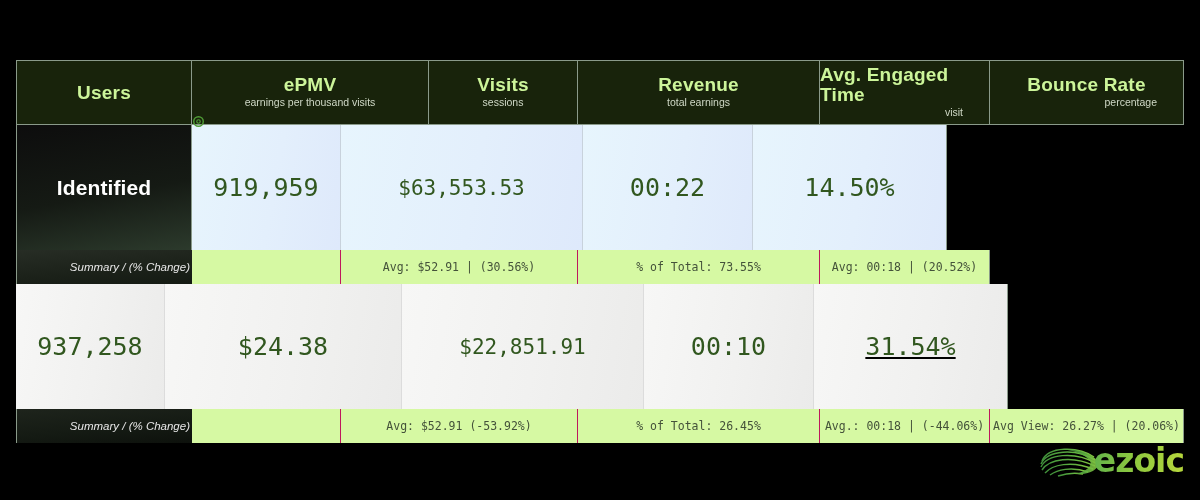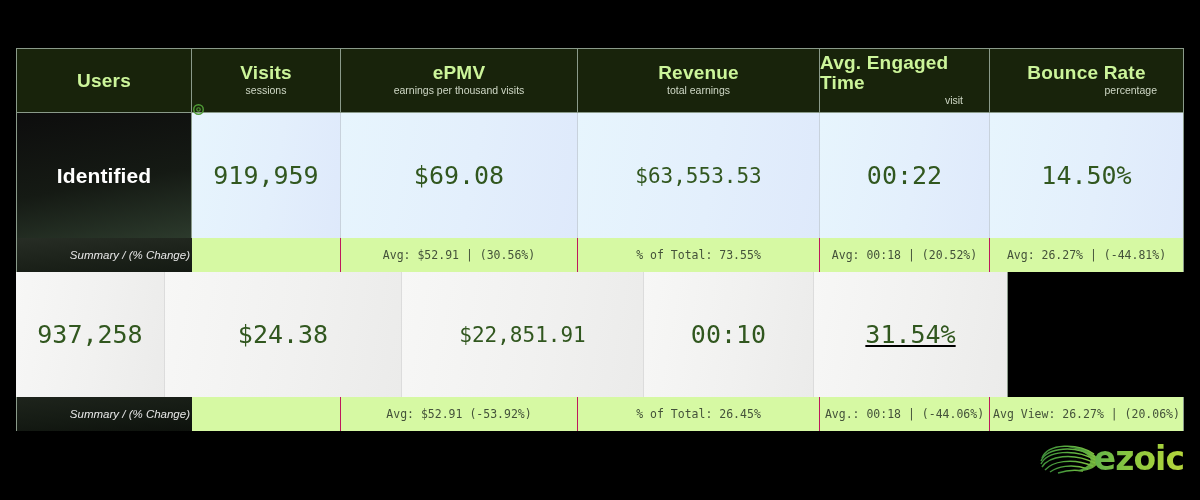--- a/index.html
+++ b/index.html
@@ -10,21 +10,21 @@
     height: 500px;
     background: #000000;
     font-family: "Liberation Sans", sans-serif;
     overflow: hidden;
     position: relative;
   }
 
   .board {
     position: absolute;
     left: 16px;
-    top: 48px;
+    top: 60px;
     width: 1168px;
     height: 384px;
     display: flex;
     flex-direction: column;
   }
 
   
   .header-row {
     display: flex;
     height: 65px;
@@ -154,23 +154,23 @@
   .c-visits { width: 149px; flex: none; }
   .c-epmv   { width: 237px; flex: none; }
   .c-rev    { width: 242px; flex: none; }
   .c-time   { width: 170px; flex: none; }
   .c-bounce { width: 194px; flex: none; }
 
   
   .logo {
     position: absolute;
     right: 16px;
-    bottom: 25px;
-    display: flex;
-    align-items: flex-end;
+    bottom: 16px;
+    display: flex;
+    align-items: flex-start;
     height: 40px;
   }
   .logo-mark { width: 66px; height: 34px; display: block; }
   .logo-word {
     font-size: 33px;
     font-weight: bold;
     letter-spacing: -1px;
     margin-left: -10px;
     line-height: 1;
     background: linear-gradient(90deg, #63b34a 0%, #8fc93f 45%, #b6d63c 100%);
@@ -182,27 +182,27 @@
 </style>
 </head>
 <body>
 
 <div class="board">
 
   <div class="header-row">
     <div class="head-cell c-users">
       <div class="head-title">Users</div>
     </div>
+    <div class="head-cell c-epmv">
+      <div class="head-title">ePMV</div>
+      <div class="head-sub">earnings per thousand visits</div>
+    </div>
     <div class="head-cell c-visits">
       <div class="head-title">Visits</div>
       <div class="head-sub">sessions</div>
-    </div>
-    <div class="head-cell c-epmv">
-      <div class="head-title">ePMV</div>
-      <div class="head-sub">earnings per thousand visits</div>
     </div>
     <div class="head-cell c-rev">
       <div class="head-title">Revenue</div>
       <div class="head-sub">total earnings</div>
     </div>
     <div class="head-cell c-time">
       <div class="head-title">Avg. Engaged Time</div>
       <div class="head-sub right">visit</div>
     </div>
     <div class="head-cell c-bounce">
@@ -215,41 +215,37 @@
     <div class="label-cell identified c-users">
       <span class="label-text">Identified</span>
       <svg class="badge-icon" viewBox="0 0 12 12">
         <circle cx="6" cy="6" r="5.2" fill="none" stroke="#4f9b36" stroke-width="1.6"></circle>
         <circle cx="6" cy="6" r="1.9" fill="none" stroke="#4f9b36" stroke-width="1.3"></circle>
       </svg>
     </div>
     <div class="metric-cell c-visits">
       <span class="metric-val v-lg">919,959</span>
     </div>
-    <div class="metric-cell c-epmv">
-      <span class="metric-val v-lg">$69.08</span>
-    </div>
     <div class="metric-cell c-rev">
       <span class="metric-val v-md">$63,553.53</span>
     </div>
     <div class="metric-cell c-time">
       <span class="metric-val v-lg">00:22</span>
     </div>
     <div class="metric-cell c-bounce">
       <span class="metric-val v-lg">14.50%</span>
     </div>
   </div>
 
   <div class="summary-row top">
     <div class="summary-label c-users">Summary / (% Change)</div>
     <div class="summary-cell c-visits"></div>
     <div class="summary-cell c-epmv">Avg: $52.91 | (30.56%)</div>
     <div class="summary-cell c-rev">% of Total: 73.55%</div>
     <div class="summary-cell c-time">Avg: 00:18 | (20.52%)</div>
-    <div class="summary-cell c-bounce">Avg: 26.27% | (-44.81%)</div>
   </div>
 
   <div class="data-row row-unidentified">
     <div class="metric-cell c-visits">
       <span class="metric-val v-lg">937,258</span>
     </div>
     <div class="metric-cell c-epmv">
       <span class="metric-val v-lg">$24.38</span>
     </div>
     <div class="metric-cell c-rev">

